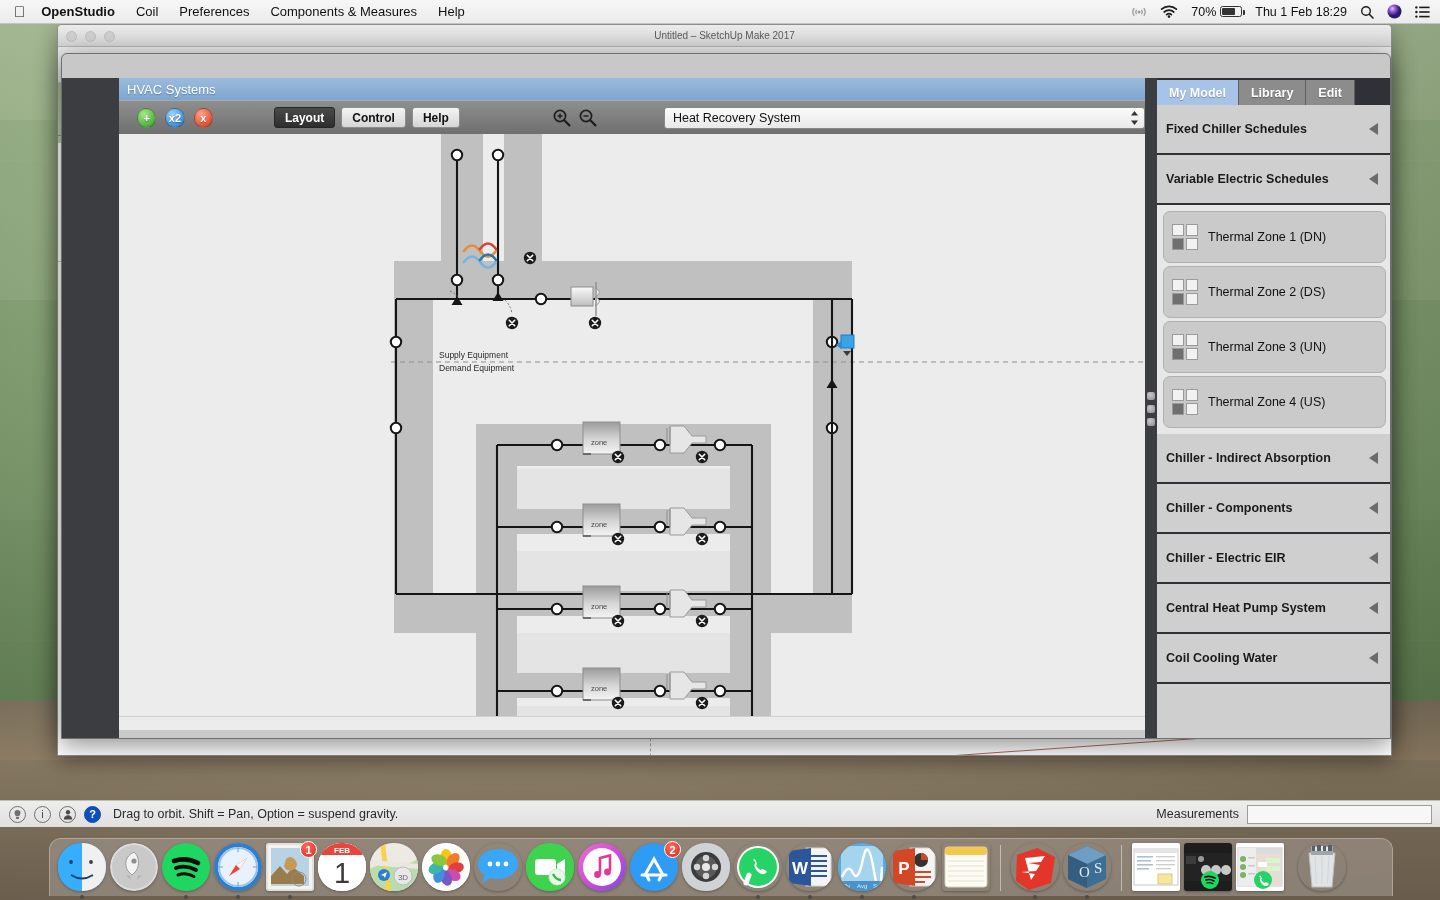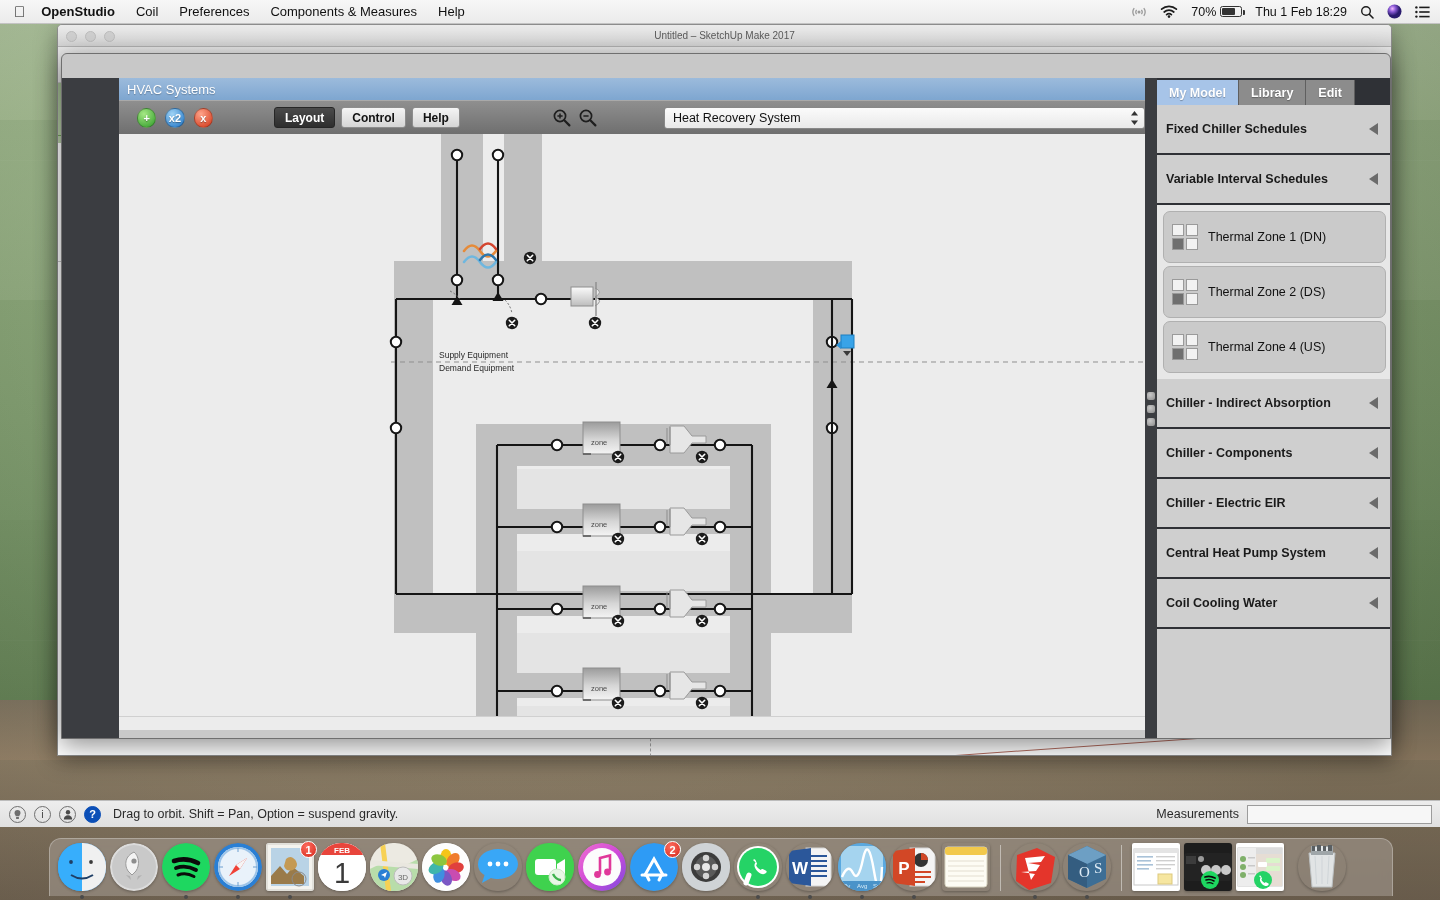--- a/index.html
+++ b/index.html
@@ -901,21 +901,21 @@
           <div class="lib-tab">Edit</div>
         </div>
 
         <div class="lib-list">
           <div class="lib-group">
             <span>Fixed Chiller Schedules</span>
             <span class="tri-left"></span>
           </div>
 
           <div class="lib-group">
-            <span>Variable Interval Schedules</span>
+            <span>Variable Electric Schedules</span>
             <span class="tri-left"></span>
           </div>
 
           <div class="lib-items">
             <div class="lib-item">
               <span class="zone-ico">
                   <i></i>
                   <i></i>
                   <i class="d"></i>
                   <i></i>
@@ -931,20 +931,29 @@
                 </span>
               <span>Thermal Zone 2 (DS)</span>
             </div>
             <div class="lib-item">
               <span class="zone-ico">
                   <i></i>
                   <i></i>
                   <i class="d"></i>
                   <i></i>
                 </span>
+              <span>Thermal Zone 3 (UN)</span>
+            </div>
+            <div class="lib-item">
+              <span class="zone-ico">
+                  <i></i>
+                  <i></i>
+                  <i class="d"></i>
+                  <i></i>
+                </span>
               <span>Thermal Zone 4 (US)</span>
             </div>
           </div>
 
           <div class="lib-group">
             <span>Chiller - Indirect Absorption</span>
             <span class="tri-left"></span>
           </div>
           <div class="lib-group">
             <span>Chiller - Components</span>

